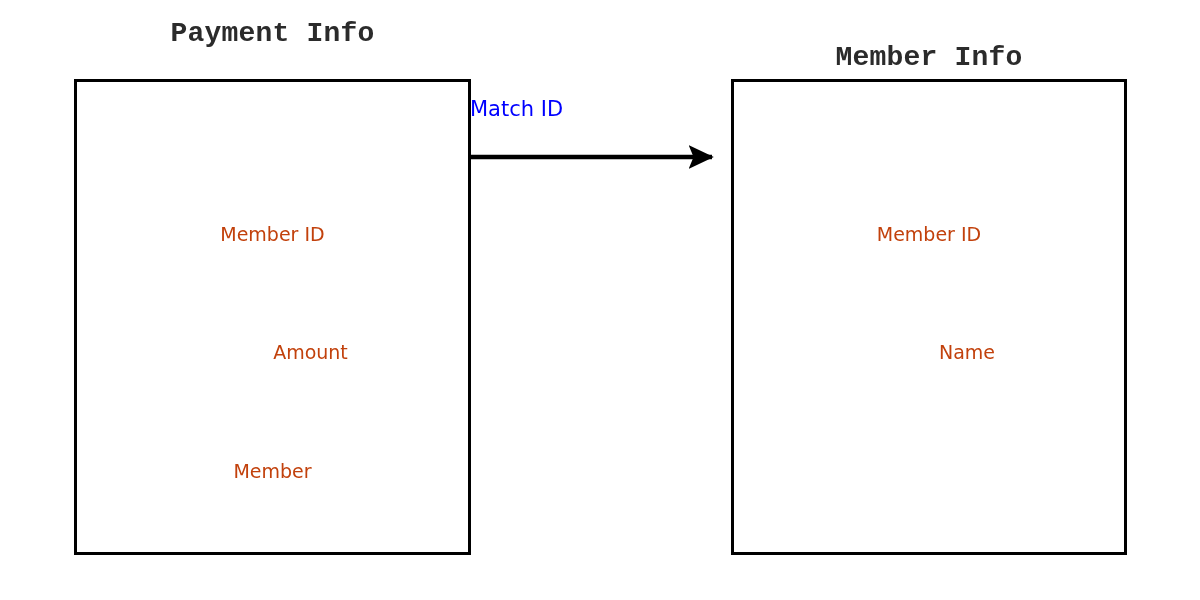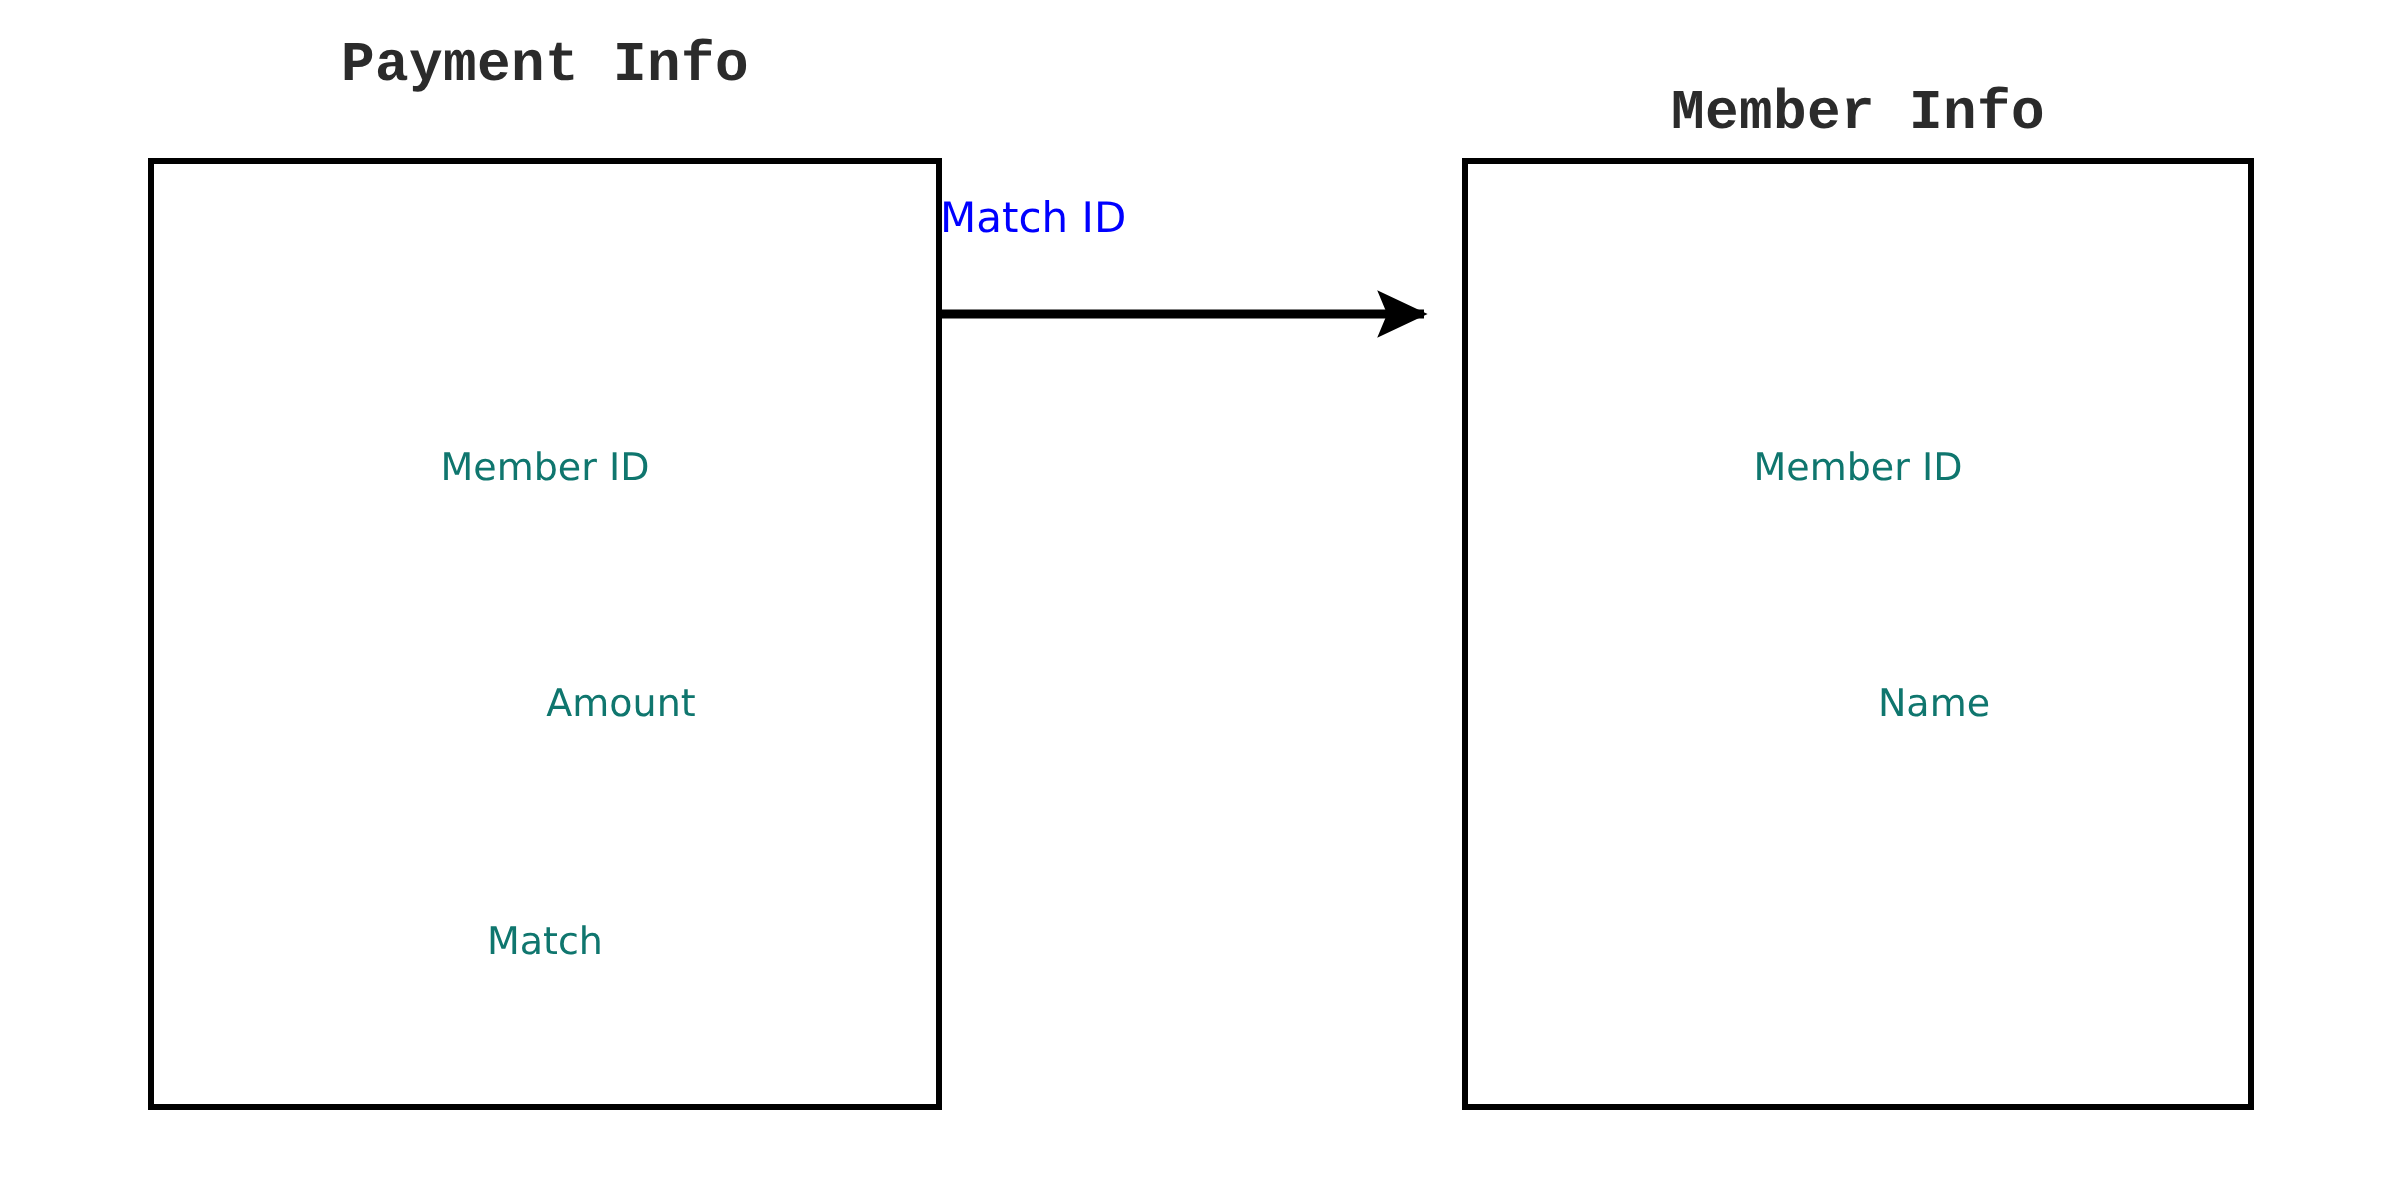--- a/index.html
+++ b/index.html
@@ -68,21 +68,21 @@
     height: 476px;
   }
 
   
   .field-label {
     position: absolute;
     font-family: "DejaVu Sans", sans-serif;
     font-weight: normal;
     font-size: 19px;
     line-height: 1;
-    color: #0f766e;
+    color: #c2410c;
     text-align: center;
     white-space: nowrap;
     width: 100%;
     left: 0;
   }
   .field-row-0 { top: 143px; }
   .field-row-1 { top: 261px; padding-left: 38px; }
   .field-row-2 { top: 380px; }
 
   
@@ -114,21 +114,21 @@
 
 <div id="canvas" style="background: rgb(255, 255, 255);">
 
   <div class="panel-title" id="title-payment" style="color: rgb(43, 43, 43);">Payment Info</div>
 
   <div class="panel-title" id="title-member" style="color: rgb(43, 43, 43);">Member Info</div>
 
   <div class="entity-box" id="box-payment" style="border-color: rgb(0, 0, 0); background: rgb(255, 255, 255);">
     <div class="field-label field-row-0">Member ID</div>
     <div class="field-label field-row-1">Amount</div>
-    <div class="field-label field-row-2">Match</div>
+    <div class="field-label field-row-2">Member</div>
   </div>
 
   <div class="entity-box" id="box-member" style="border-color: rgb(0, 0, 0); background: rgb(255, 255, 255);">
     <div class="field-label field-row-0">Member ID</div>
     <div class="field-label field-row-1">Name</div>
   </div>
 
   <svg id="connector-layer" viewBox="0 0 1200 600" width="1200" height="600">
     <defs>
       <marker id="arrowhead-solid" markerWidth="6" markerHeight="6" refX="5.2" refY="3" orient="auto" markerUnits="strokeWidth">

